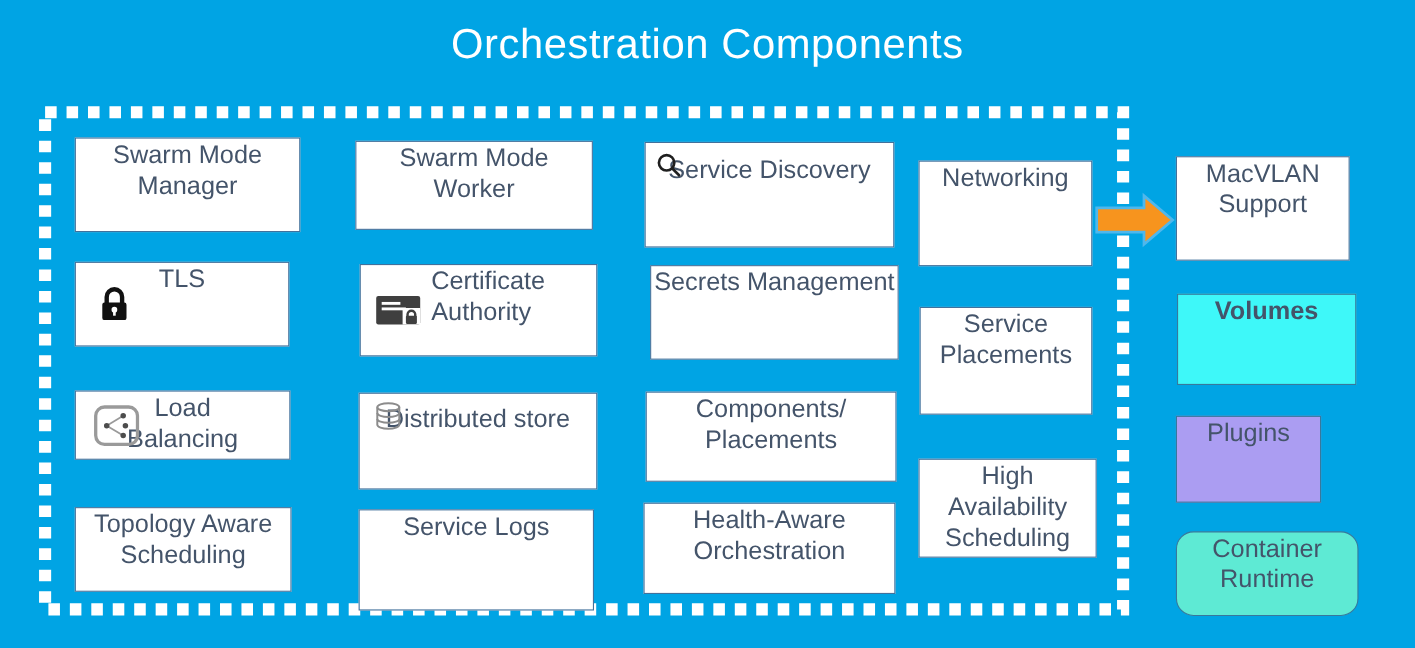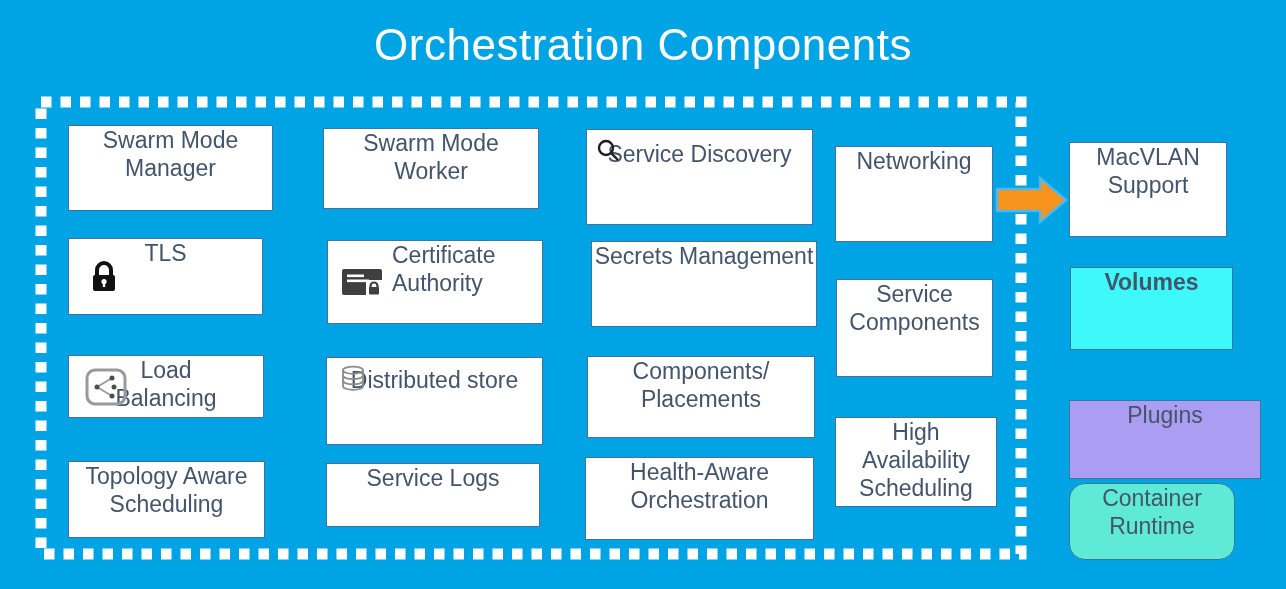--- a/index.html
+++ b/index.html
@@ -6,21 +6,21 @@
   .canvas{
     position:relative;
     width:1286px;height:589px;
     background:#00A4E4;
     overflow:hidden;
     font-family:"Liberation Sans", sans-serif;
   }
   .title{
     position:absolute;top:20px;left:0;width:1286px;
     text-align:center;
-    font-size:44px;font-weight:300;letter-spacing:.5px;
+    font-size:38px;font-weight:300;letter-spacing:.5px;
     color:#FFFFFF;margin:0;
   }
   .overlay{position:absolute;left:0;top:0;pointer-events:none;}
   .box{
     position:absolute;
     box-sizing:border-box;
     background:#FFFFFF;
     border:1.5px solid #41719C;
     display:flex;align-items:flex-start;justify-content:center;
     text-align:center;
@@ -109,21 +109,21 @@
       <g fill="none" stroke="#8C8C8C" stroke-width="1.8">
         <ellipse cx="13" cy="5.2" rx="10" ry="3.6"></ellipse>
         <path d="M3 5.2 v16 c0 2 4.5 3.6 10 3.6 s10 -1.6 10 -3.6 v-16"></path>
         <path d="M3 10.5 c0 2 4.5 3.6 10 3.6 s10 -1.6 10 -3.6"></path>
         <path d="M3 15.8 c0 2 4.5 3.6 10 3.6 s10 -1.6 10 -3.6"></path>
       </g>
     </svg>
     <span class="lbl">Distributed store</span>
   </div>
 
-  <div class="box" style="left:326px;top:463px;width:214px;height:64px">
+  <div class="box" style="left:326px;top:463px;width:214px;height:92px">
     <span class="lbl">Service Logs</span>
   </div>
 
   <div class="box box--discovery" style="left:586px;top:129px;width:227px;height:96px">
     <svg class="icon icon--search" width="26" height="26" viewBox="0 0 26 26">
       <circle cx="10" cy="10" r="7" fill="none" stroke="#1F1F1F" stroke-width="2.4"></circle>
       <line x1="15.2" y1="15.2" x2="22" y2="22" stroke="#1F1F1F" stroke-width="2.4"></line>
     </svg>
     <span class="lbl">Service Discovery</span>
   </div>
@@ -141,39 +141,39 @@
     <span class="lbl">Health-Aware
 Orchestration</span>
   </div>
 
   <div class="box" style="left:835px;top:146px;width:158px;height:96px">
     <span class="lbl">Networking</span>
   </div>
 
   <div class="box" style="left:836px;top:279px;width:157px;height:98px">
     <span class="lbl">Service
-Components</span>
+Placements</span>
   </div>
 
   <div class="box" style="left:835px;top:417px;width:162px;height:90px">
     <span class="lbl">High
 Availability
 Scheduling</span>
   </div>
 
   <div class="box" style="left:1069px;top:142px;width:158px;height:95px">
     <span class="lbl">MacVLAN
 Support</span>
   </div>
 
   <div class="box box--volumes" style="left:1070px;top:267px;width:163px;height:83px">
     <span class="lbl">Volumes</span>
   </div>
 
-  <div class="box box--plugins" style="left:1069px;top:400px;width:192px;height:79px">
+  <div class="box box--plugins" style="left:1069px;top:378px;width:132px;height:79px">
     <span class="lbl">Plugins</span>
   </div>
 
   <div class="box box--runtime" style="left:1069px;top:483px;width:166px;height:77px">
     <span class="lbl">Container
 Runtime</span>
   </div>
 
 </div>
 

